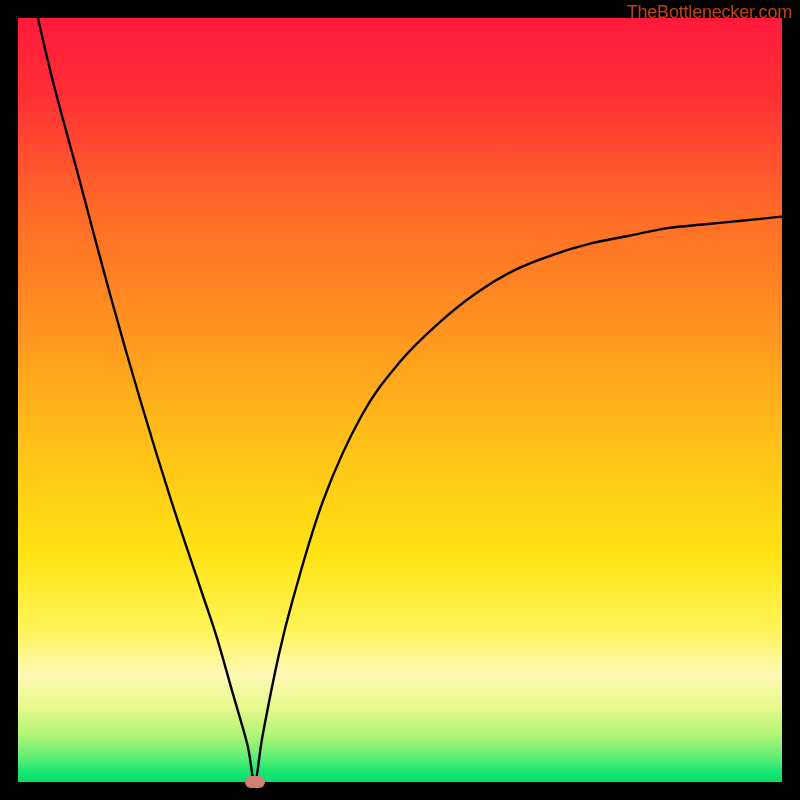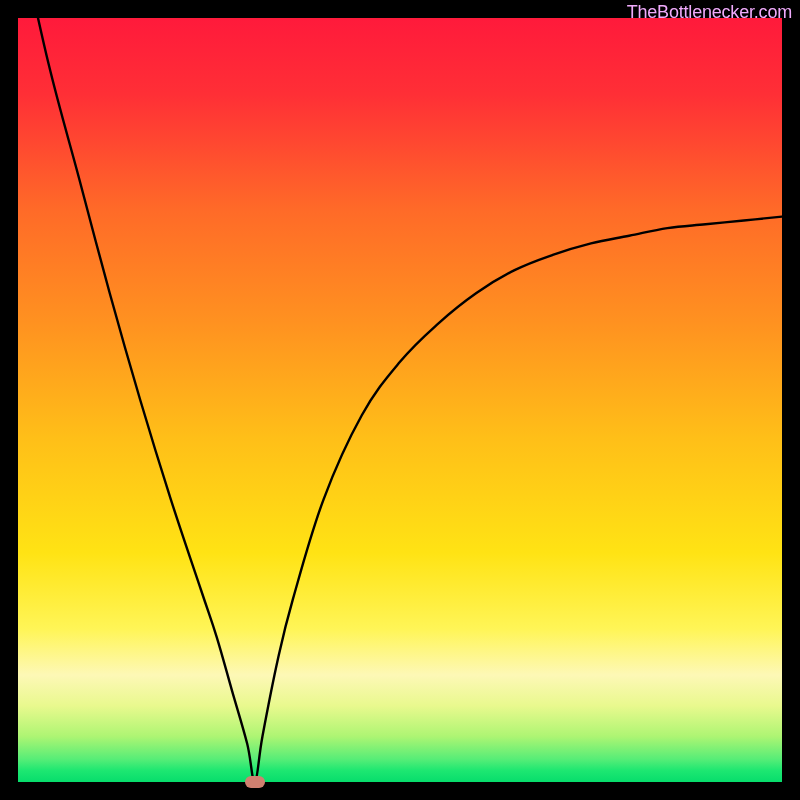--- a/index.html
+++ b/index.html
@@ -34,21 +34,21 @@
     position: absolute;
     left: 0;
     top: 0;
     width: 100%;
     height: 100%;
   }
   .attribution {
     position: absolute;
     top: 2px;
     right: 8px;
-    color: #f0abfc;
+    color: #c2410c;
     font-size: 18px;
     font-weight: 400;
     letter-spacing: -0.2px;
   }
   .marker {
     position: absolute;
     width: 20px;
     height: 12px;
     border-radius: 6px;
     background: #d08070;

